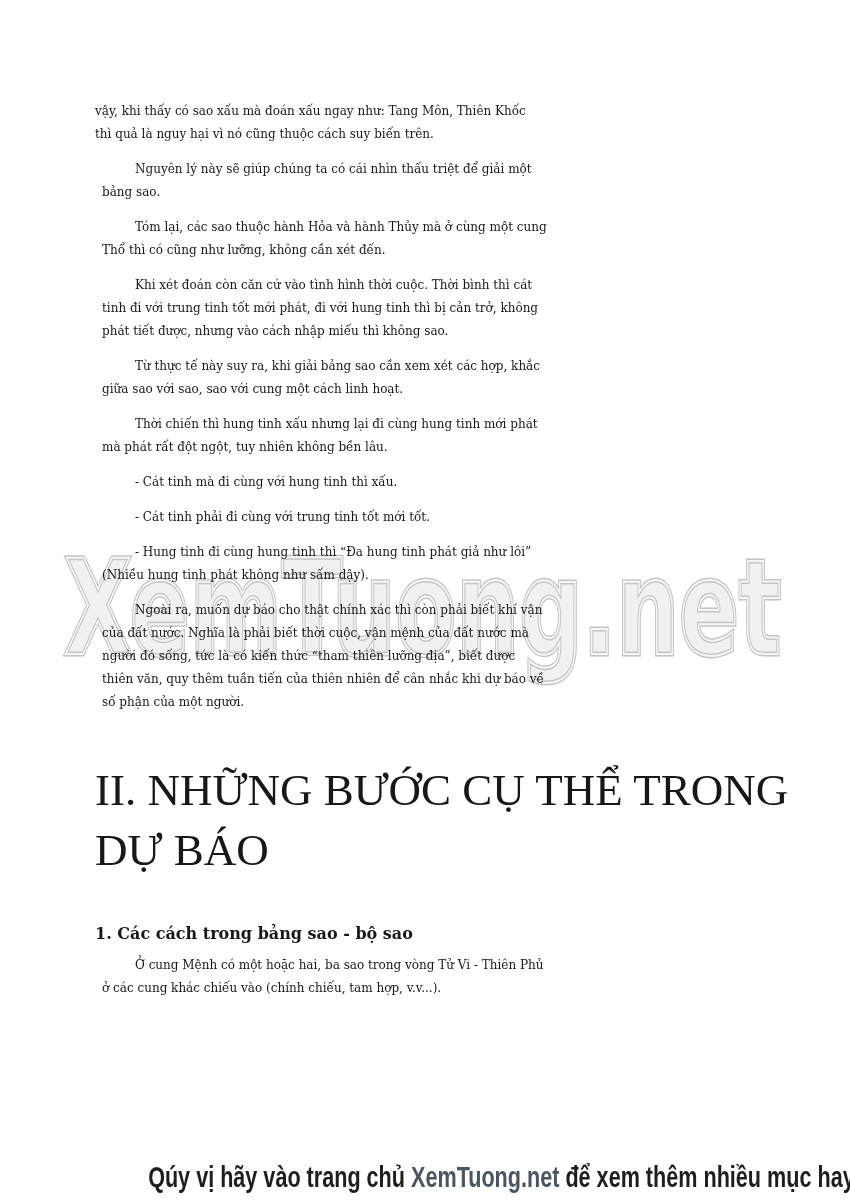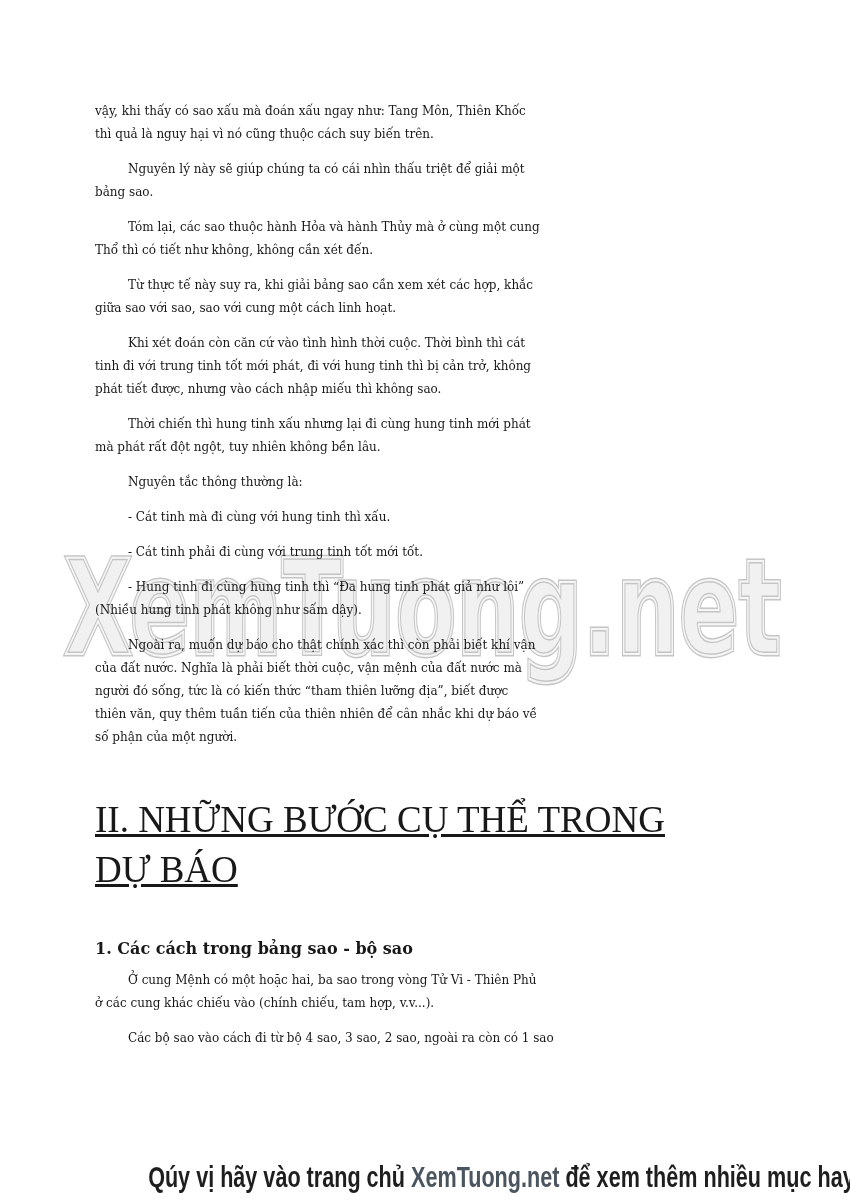--- a/index.html
+++ b/index.html
@@ -47,29 +47,28 @@
     width: 672px;
     padding-top: 100px;
     z-index: 1;
   }
   .p {
     font-size: 12px;
     line-height: 23px;
     margin: 0 0 12px 0;
     white-space: pre;
   }
-  .p.indent { text-indent: 33px; }
+  .p.indent { text-indent: 33px; margin-left: 7px; }
   .h1 {
     font-family: "Liberation Serif", serif;
     font-weight: normal;
-    font-size: 37px;
-    line-height: 50px;
+    font-size: 45px;
+    line-height: 60px;
     margin: 46px 0 0 0;
     white-space: pre;
-    text-decoration: underline;
   }
   .h2 {
     font-size: 16px;
     line-height: 28px;
     font-weight: bold;
     margin: 40px 0 6px 0;
     white-space: pre;
   }
 
   
@@ -103,43 +102,41 @@
     <span class="wm-layer wm-back">XemTuong.net</span>
     <span class="wm-layer wm-front">XemTuong.net</span>
   </div>
 
   <div class="content" id="doc-body">
       <div class="p">vậy, khi thấy có sao xấu mà đoán xấu ngay như: Tang Môn, Thiên Khốc
 thì quả là nguy hại vì nó cũng thuộc cách suy biến trên.</div>
       <div class="p indent">Nguyên lý này sẽ giúp chúng ta có cái nhìn thấu triệt để giải một
 bảng sao.</div>
       <div class="p indent">Tóm lại, các sao thuộc hành Hỏa và hành Thủy mà ở cùng một cung
-Thổ thì có tiết như không, không cần xét đến.</div>
-      <div class="p indent">Từ thực tế này suy ra, khi giải bảng sao cần xem xét các hợp, khắc
-giữa sao với sao, sao với cung một cách linh hoạt.</div>
+Thổ thì có cũng như lưỡng, không cần xét đến.</div>
       <div class="p indent">Khi xét đoán còn căn cứ vào tình hình thời cuộc. Thời bình thì cát
 tinh đi với trung tinh tốt mới phát, đi với hung tinh thì bị cản trở, không
 phát tiết được, nhưng vào cách nhập miếu thì không sao.</div>
+      <div class="p indent">Từ thực tế này suy ra, khi giải bảng sao cần xem xét các hợp, khắc
+giữa sao với sao, sao với cung một cách linh hoạt.</div>
       <div class="p indent">Thời chiến thì hung tinh xấu nhưng lại đi cùng hung tinh mới phát
 mà phát rất đột ngột, tuy nhiên không bền lâu.</div>
-      <div class="p indent">Nguyên tắc thông thường là:</div>
       <div class="p indent">- Cát tinh mà đi cùng với hung tinh thì xấu.</div>
       <div class="p indent">- Cát tinh phải đi cùng với trung tinh tốt mới tốt.</div>
       <div class="p indent">- Hung tinh đi cùng hung tinh thì “Đa hung tinh phát giả như lôi”
 (Nhiều hung tinh phát không như sấm dậy).</div>
       <div class="p indent">Ngoài ra, muốn dự báo cho thật chính xác thì còn phải biết khí vận
 của đất nước. Nghĩa là phải biết thời cuộc, vận mệnh của đất nước mà
 người đó sống, tức là có kiến thức “tham thiên lưỡng địa”, biết được
 thiên văn, quy thêm tuần tiến của thiên nhiên để cân nhắc khi dự báo về
 số phận của một người.</div>
       <div class="h1">II. NHỮNG BƯỚC CỤ THỂ TRONG
 DỰ BÁO</div>
       <div class="h2">1. Các cách trong bảng sao - bộ sao</div>
       <div class="p indent">Ở cung Mệnh có một hoặc hai, ba sao trong vòng Tử Vi - Thiên Phủ
 ở các cung khác chiếu vào (chính chiếu, tam hợp, v.v...).</div>
-      <div class="p indent">Các bộ sao vào cách đi từ bộ 4 sao, 3 sao, 2 sao, ngoài ra còn có 1 sao</div>
     </div>
 
   <div class="footer">
     <span class="footer-inner"><span>Qúy vị hãy vào trang chủ </span><span class="footer-link">XemTuong.net</span><span> để xem thêm nhiều mục hay khác</span></span>
   </div>
 
 </div>
 
 </body></html>

